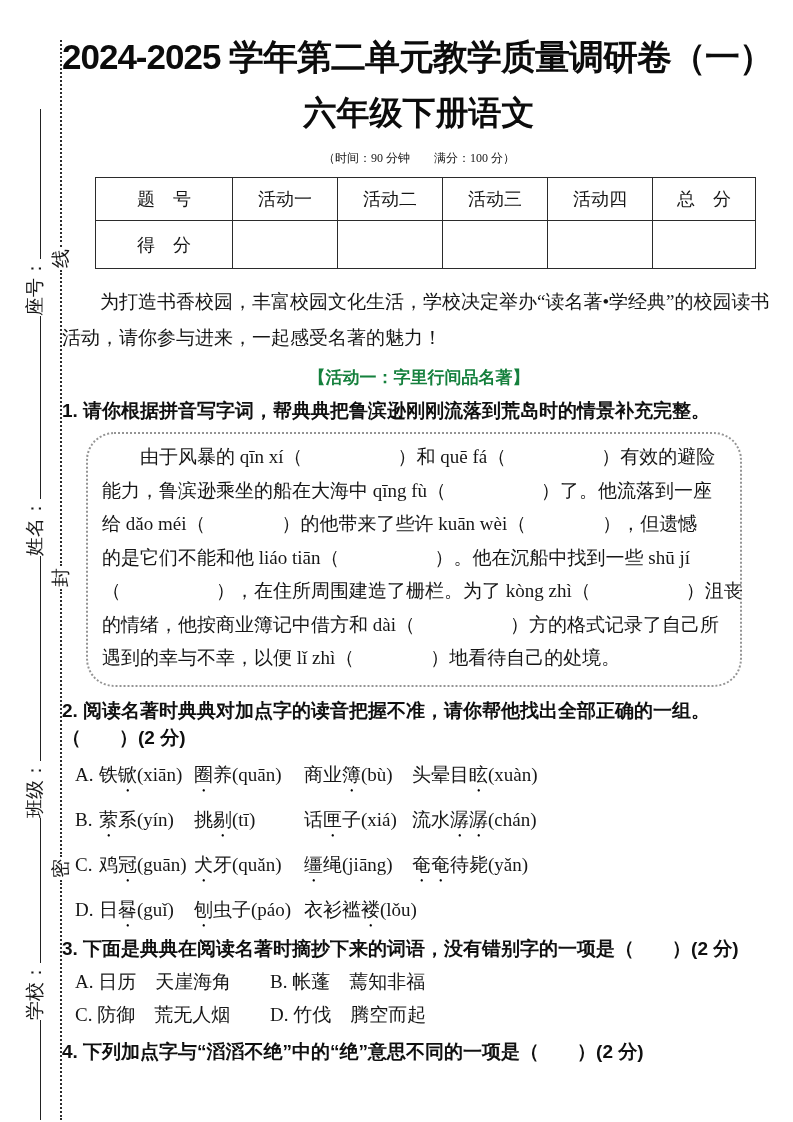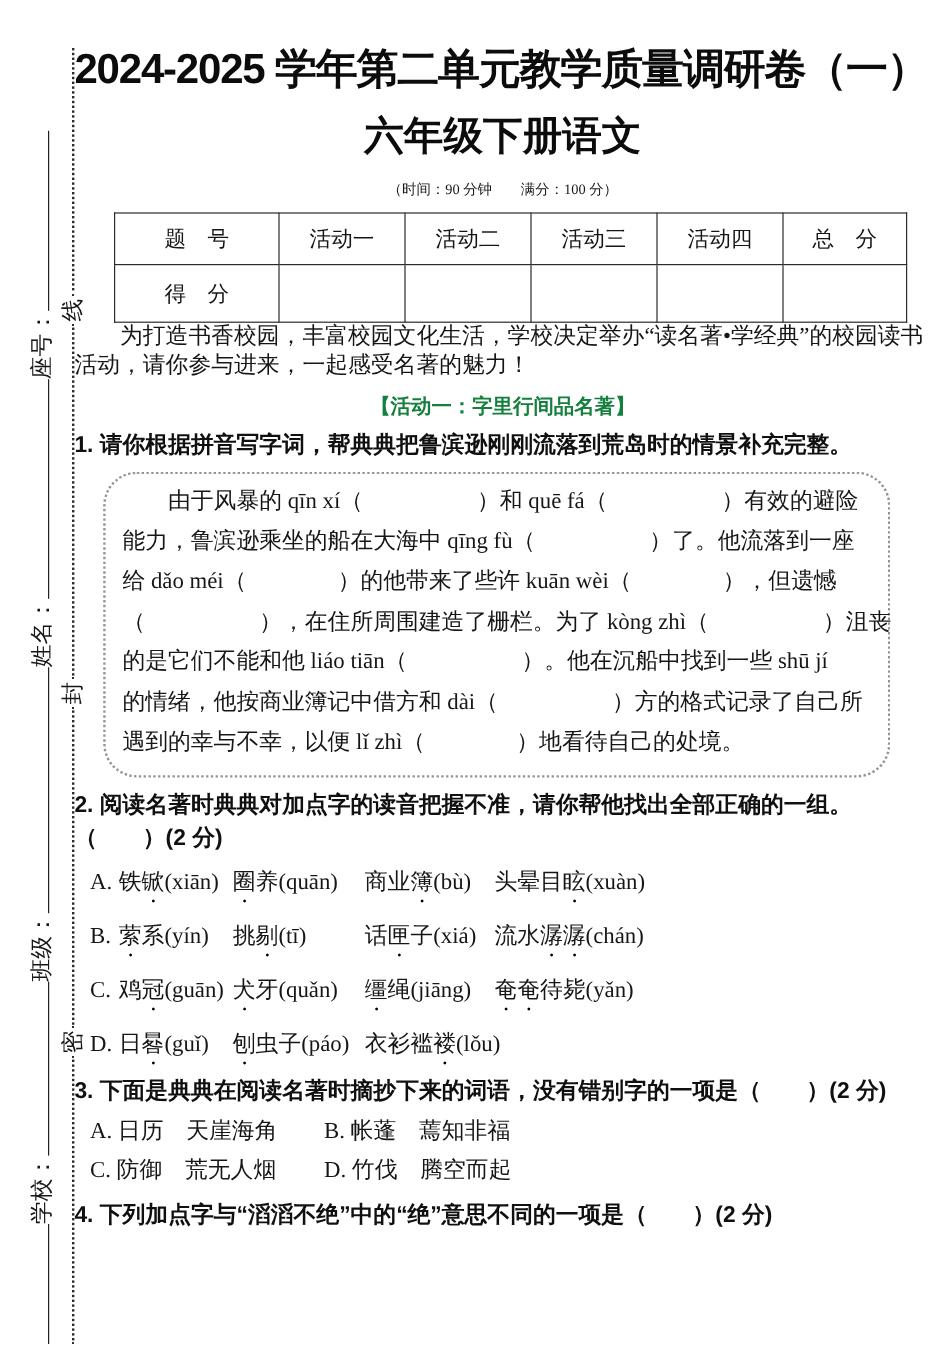--- a/index.html
+++ b/index.html
@@ -36,21 +36,21 @@
     font-size:33px;text-align:center;margin:2px 0 14px 0;color:#0c0c0c;
   }
   .meta{font-size:12px;text-align:center;margin-bottom:10px;}
   table.score{
     border-collapse:collapse;margin-left:33px;width:660px;table-layout:fixed;
     font-family:"Liberation Sans","DejaVu Sans",sans-serif;font-size:18px;
   }
   table.score td{border:1.8px solid #2b2b2b;text-align:center;vertical-align:middle;}
   table.score tr.hd td{height:40px;font-weight:500;}
   table.score tr.sc td{height:45px;font-weight:500;}
-  .intro{font-size:19px;line-height:24px;text-indent:2em;margin:0 0 6px 0;}
+  .intro{font-size:19px;line-height:36px;text-indent:2em;margin:15px 0 6px 0;}
   .sec-head{
     font-family:"Liberation Sans","DejaVu Sans",sans-serif;font-weight:700;
     font-size:17px;text-align:center;margin:10px 0 8px 0;color:#15803d;
   }
   .stem{
     font-family:"Liberation Sans","DejaVu Sans",sans-serif;font-weight:600;
     font-size:19px;line-height:27px;color:#101010;
   }
   .pbox{
     margin:8px 0 10px 24px;width:624px;border:2px dotted #949494;border-radius:28px;
@@ -131,22 +131,22 @@
   <div class="intro">为打造书香校园，丰富校园文化生活，学校决定举办“读名著•学经典”的校园读书活动，请你参与进来，一起感受名著的魅力！</div>
 
   <div class="sec-head">【活动一：字里行间品名著】</div>
 
   <div>
     <div class="stem">1. 请你根据拼音写字词，帮典典把鲁滨逊刚刚流落到荒岛时的情景补充完整。</div>
     <div class="pbox">
       <div class="line indent">由于风暴的 qīn xí（　　　　　）和 quē fá（　　　　　）有效的避险</div>
       <div class="line">能力，鲁滨逊乘坐的船在大海中 qīng fù（　　　　　）了。他流落到一座</div>
       <div class="line">给 dǎo méi（　　　　）的他带来了些许 kuān wèi（　　　　），但遗憾</div>
+      <div class="line">的是它们不能和他 liáo tiān（　　　　　）。他在沉船中找到一些 shū jí</div>
       <div class="line">（　　　　　），在住所周围建造了栅栏。为了 kòng zhì（　　　　　）沮丧</div>
-      <div class="line">的是它们不能和他 liáo tiān（　　　　　）。他在沉船中找到一些 shū jí</div>
       <div class="line">的情绪，他按商业簿记中借方和 dài（　　　　　）方的格式记录了自己所</div>
       <div class="line">遇到的幸与不幸，以便 lǐ zhì（　　　　）地看待自己的处境。</div>
     </div>
   </div>
 
   <div>
     <div class="stem">2. 阅读名著时典典对加点字的读音把握不准，请你帮他找出全部正确的一组。</div>
     <div class="stem">（　　）(2 分)</div>
     <div class="optgrid">
       <span>A.</span>

